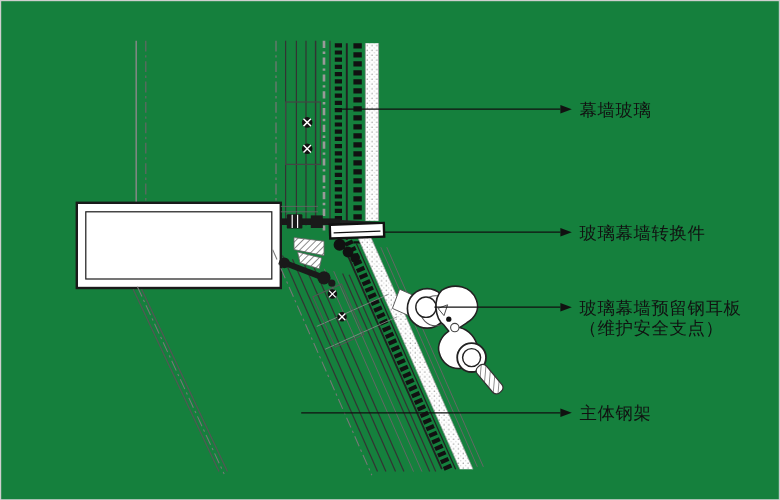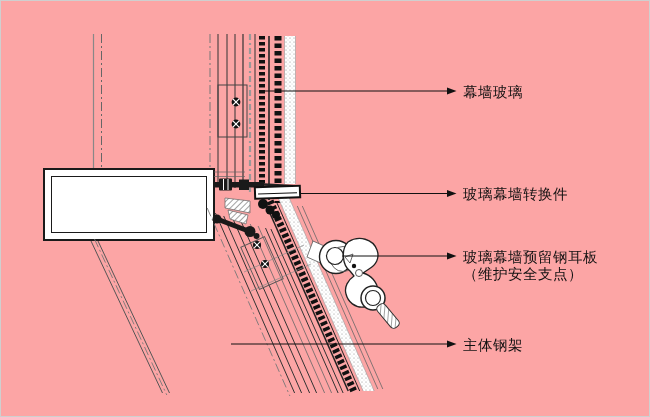--- a/index.html
+++ b/index.html
@@ -1,23 +1,24 @@
 <!DOCTYPE html>
 <html><head>
 <meta charset="utf-8">
 <style>
   html,body{margin:0;padding:0;background:#fff;}
   .canvas{
     position:relative;
     width:650px;height:417px;
-    background:#fca5a5;
+    background:#15803d;
     border:1px solid #cfcfcf;
     box-sizing:border-box;
     overflow:hidden;
     font-family:"Liberation Sans","DejaVu Sans",sans-serif;
+    padding-left:20px;
   }
   svg{display:block}
   text.lbl{
     font-family:"Liberation Serif","DejaVu Serif",serif;
     font-size:14.5px;
     fill:#111;
     letter-spacing:0.5px;
   }
 </style>
 </head>

